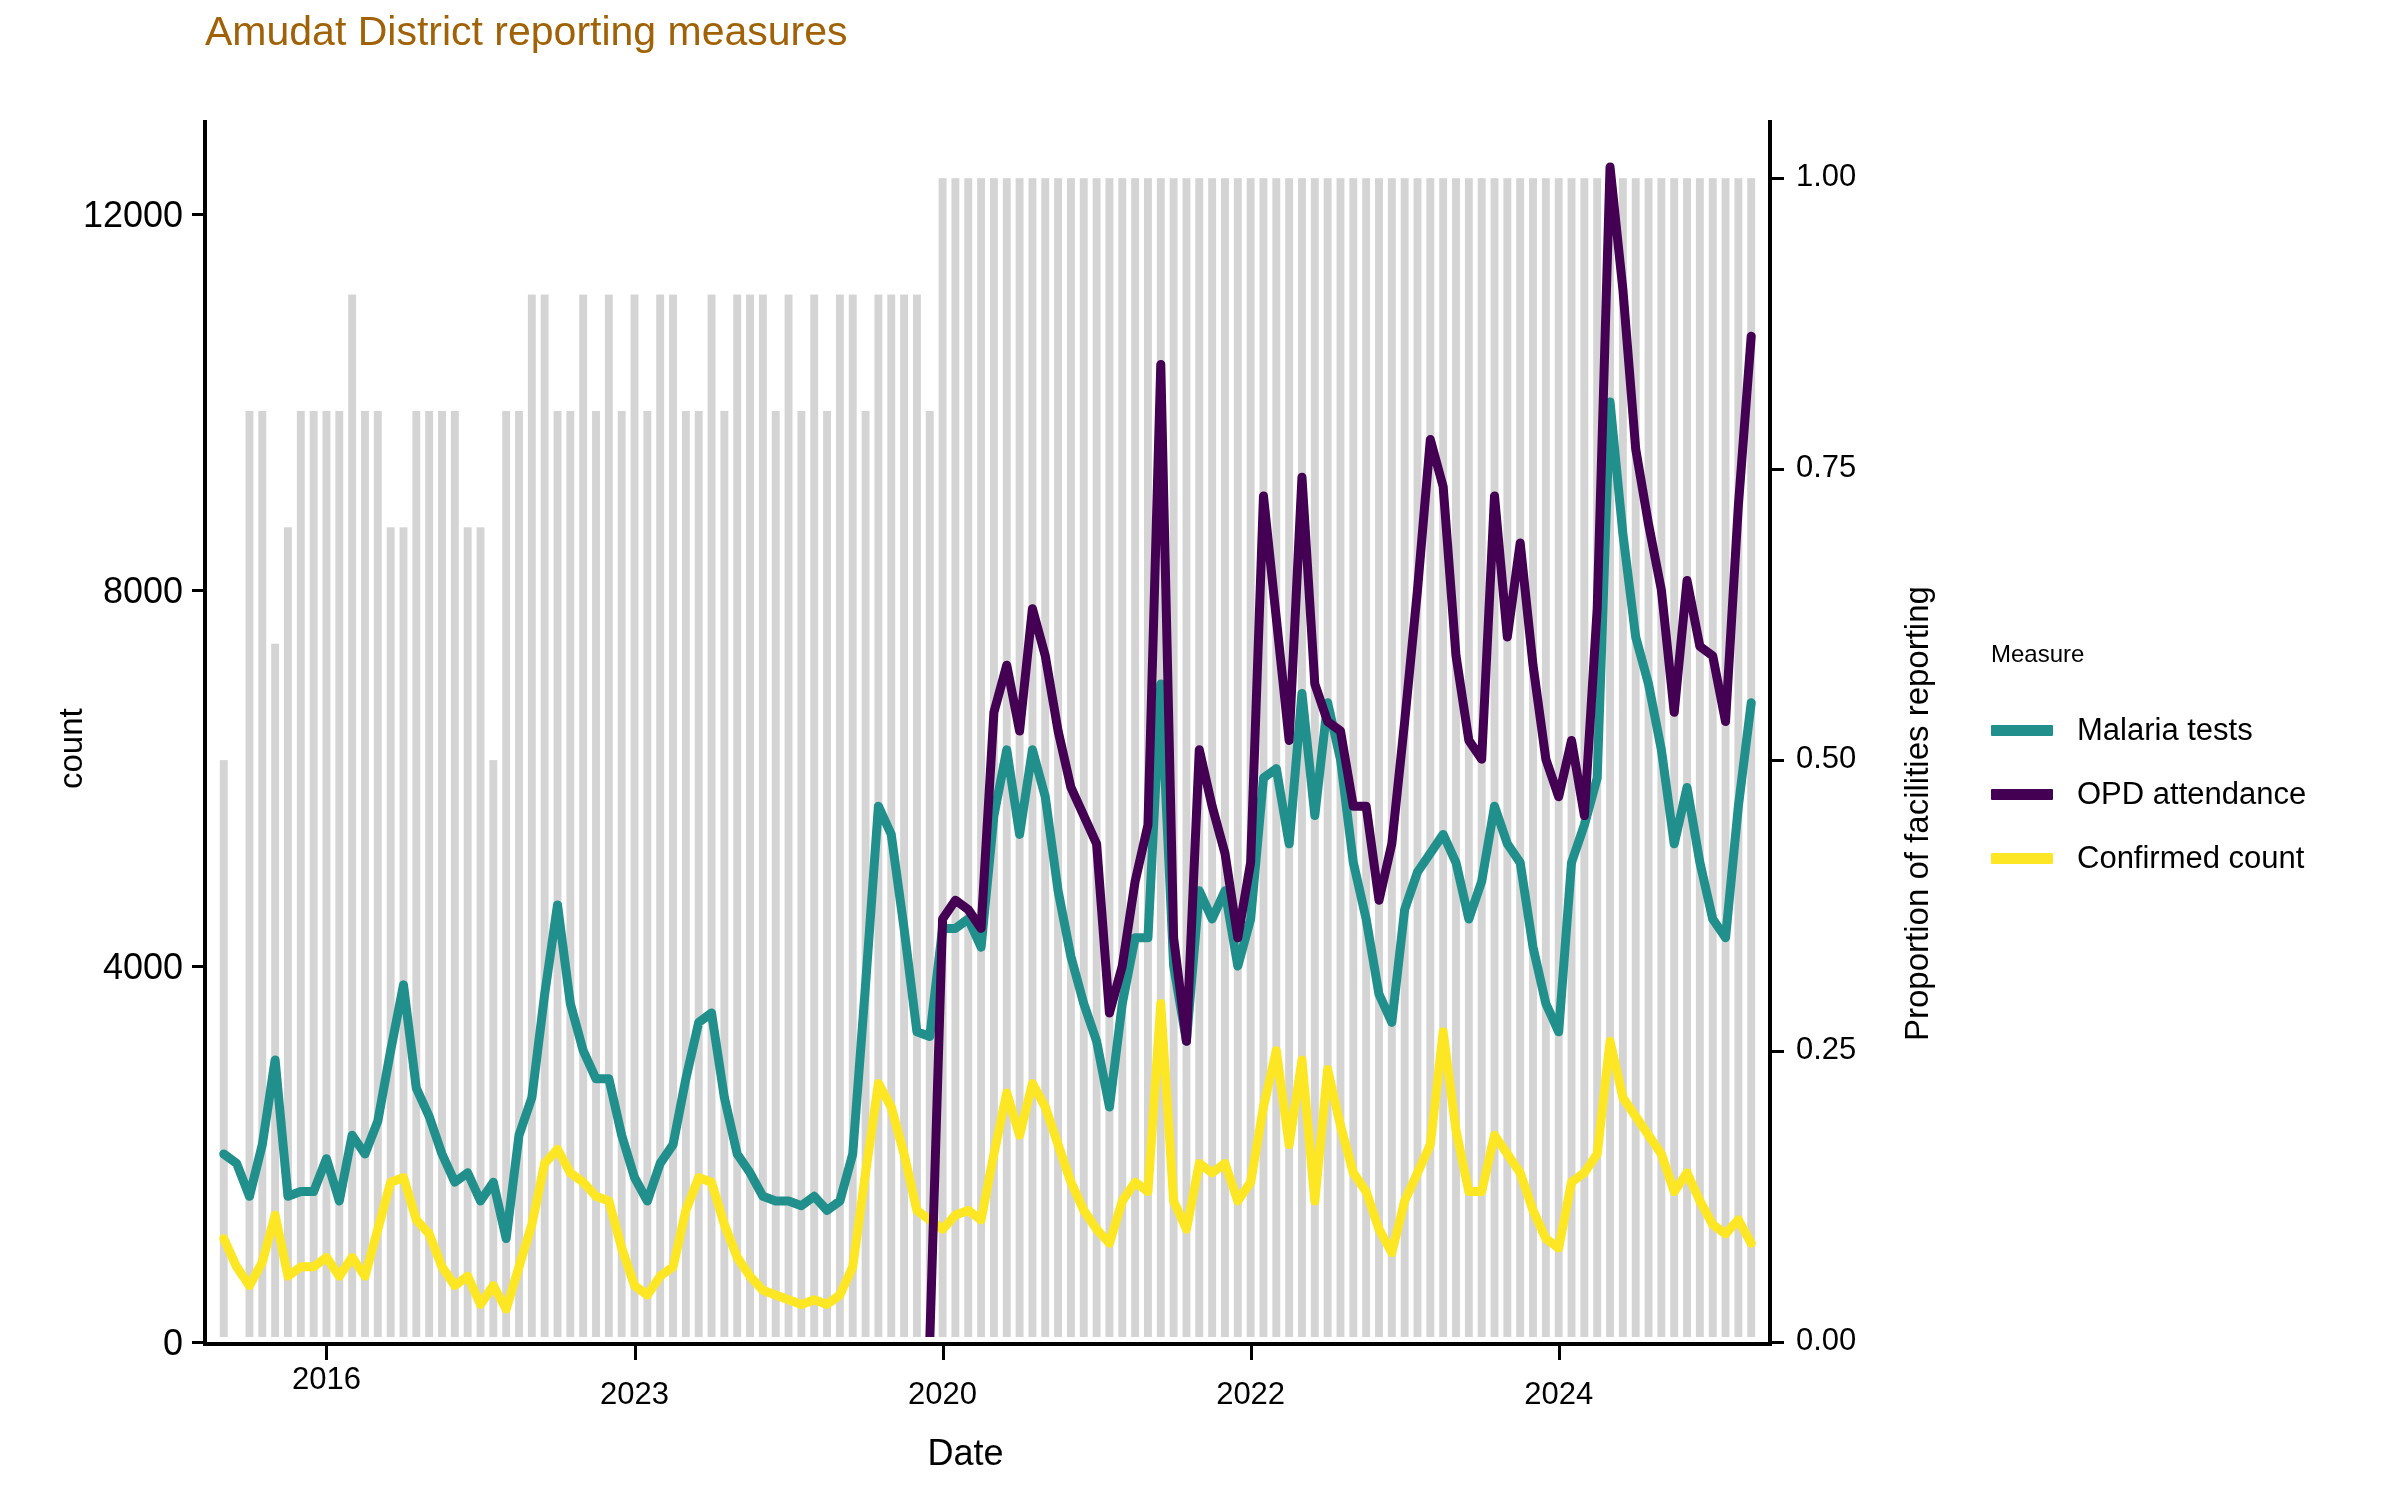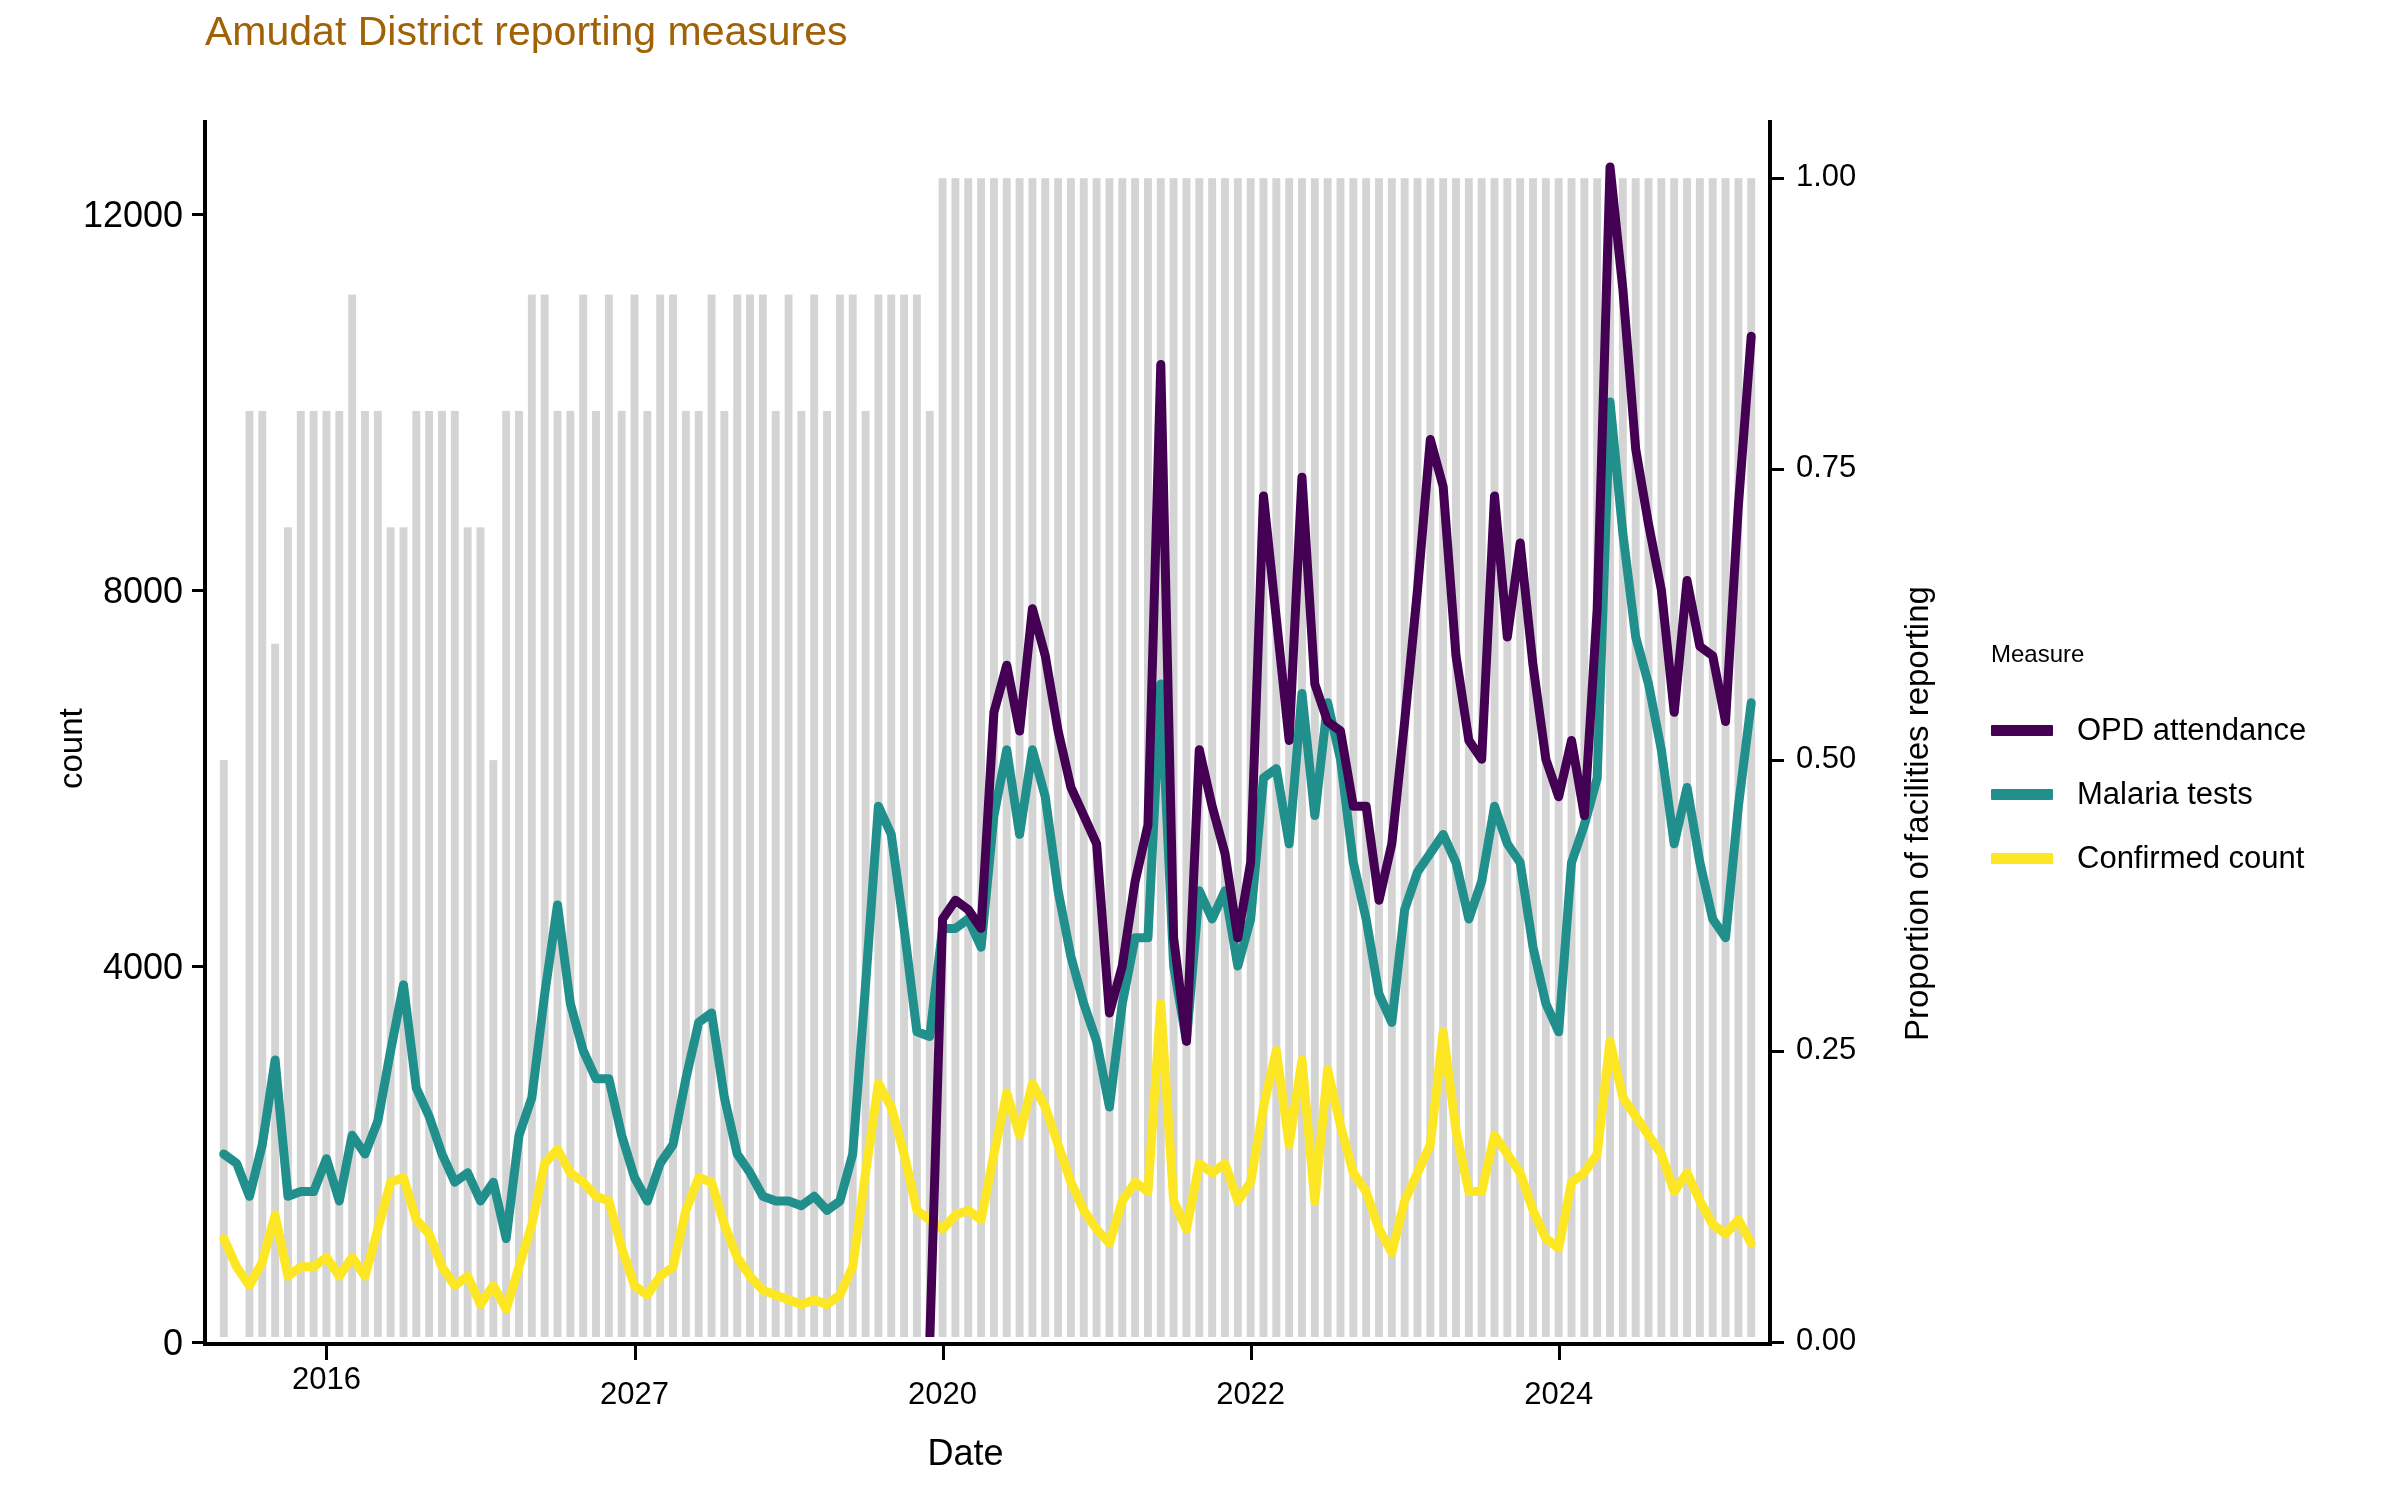--- a/index.html
+++ b/index.html
@@ -196,44 +196,44 @@
       <div class="ytick-label-right" style="left: 1796px; top: 740.095px;">0.50</div>
       <div class="ytick-mark-right" style="left: 1772px; top: 759.095px;"></div>
       <div class="ytick-label-right" style="left: 1796px; top: 449.143px;">0.75</div>
       <div class="ytick-mark-right" style="left: 1772px; top: 468.143px;"></div>
       <div class="ytick-label-right" style="left: 1796px; top: 158.19px;">1.00</div>
       <div class="ytick-mark-right" style="left: 1772px; top: 177.19px;"></div>
     </div>
   <div id="xtick-group">
       <div class="xtick-label" style="left: 256.465px; top: 1361px; width: 140px;">2016</div>
       <div class="xtick-mark" style="left: 325.465px; top: 1346px;"></div>
-      <div class="xtick-label" style="left: 564.52px; top: 1376px; width: 140px;">2027</div>
+      <div class="xtick-label" style="left: 564.52px; top: 1376px; width: 140px;">2023</div>
       <div class="xtick-mark" style="left: 633.52px; top: 1346px;"></div>
       <div class="xtick-label" style="left: 872.575px; top: 1376px; width: 140px;">2020</div>
       <div class="xtick-mark" style="left: 941.575px; top: 1346px;"></div>
       <div class="xtick-label" style="left: 1180.63px; top: 1376px; width: 140px;">2022</div>
       <div class="xtick-mark" style="left: 1249.63px; top: 1346px;"></div>
       <div class="xtick-label" style="left: 1488.69px; top: 1376px; width: 140px;">2024</div>
       <div class="xtick-mark" style="left: 1557.69px; top: 1346px;"></div>
     </div>
 
   <div class="ylab-left" id="ylab-left" style="left: 52px; top: 789px;">count</div>
   <div class="ylab-right" id="ylab-right" style="left: 1898px; top: 1041px;">Proportion of facilities reporting</div>
   <div class="xlab" id="xlab" style="left: 927.5px; top: 1432px;">Date</div>
 
   <div class="legend">
     <div class="legend-title">Measure</div>
     <div id="legend-rows">
         <div class="legend-row">
+          <span class="legend-key" style="background: rgb(33, 144, 140);"></span>
+          <span class="legend-label">Malaria tests</span>
+        </div>
+        <div class="legend-row">
           <span class="legend-key" style="background: rgb(68, 1, 84);"></span>
           <span class="legend-label">OPD attendance</span>
-        </div>
-        <div class="legend-row">
-          <span class="legend-key" style="background: rgb(33, 144, 140);"></span>
-          <span class="legend-label">Malaria tests</span>
         </div>
         <div class="legend-row">
           <span class="legend-key" style="background: rgb(253, 231, 37);"></span>
           <span class="legend-label">Confirmed count</span>
         </div>
       </div>
   </div>
 
 </div>
 

